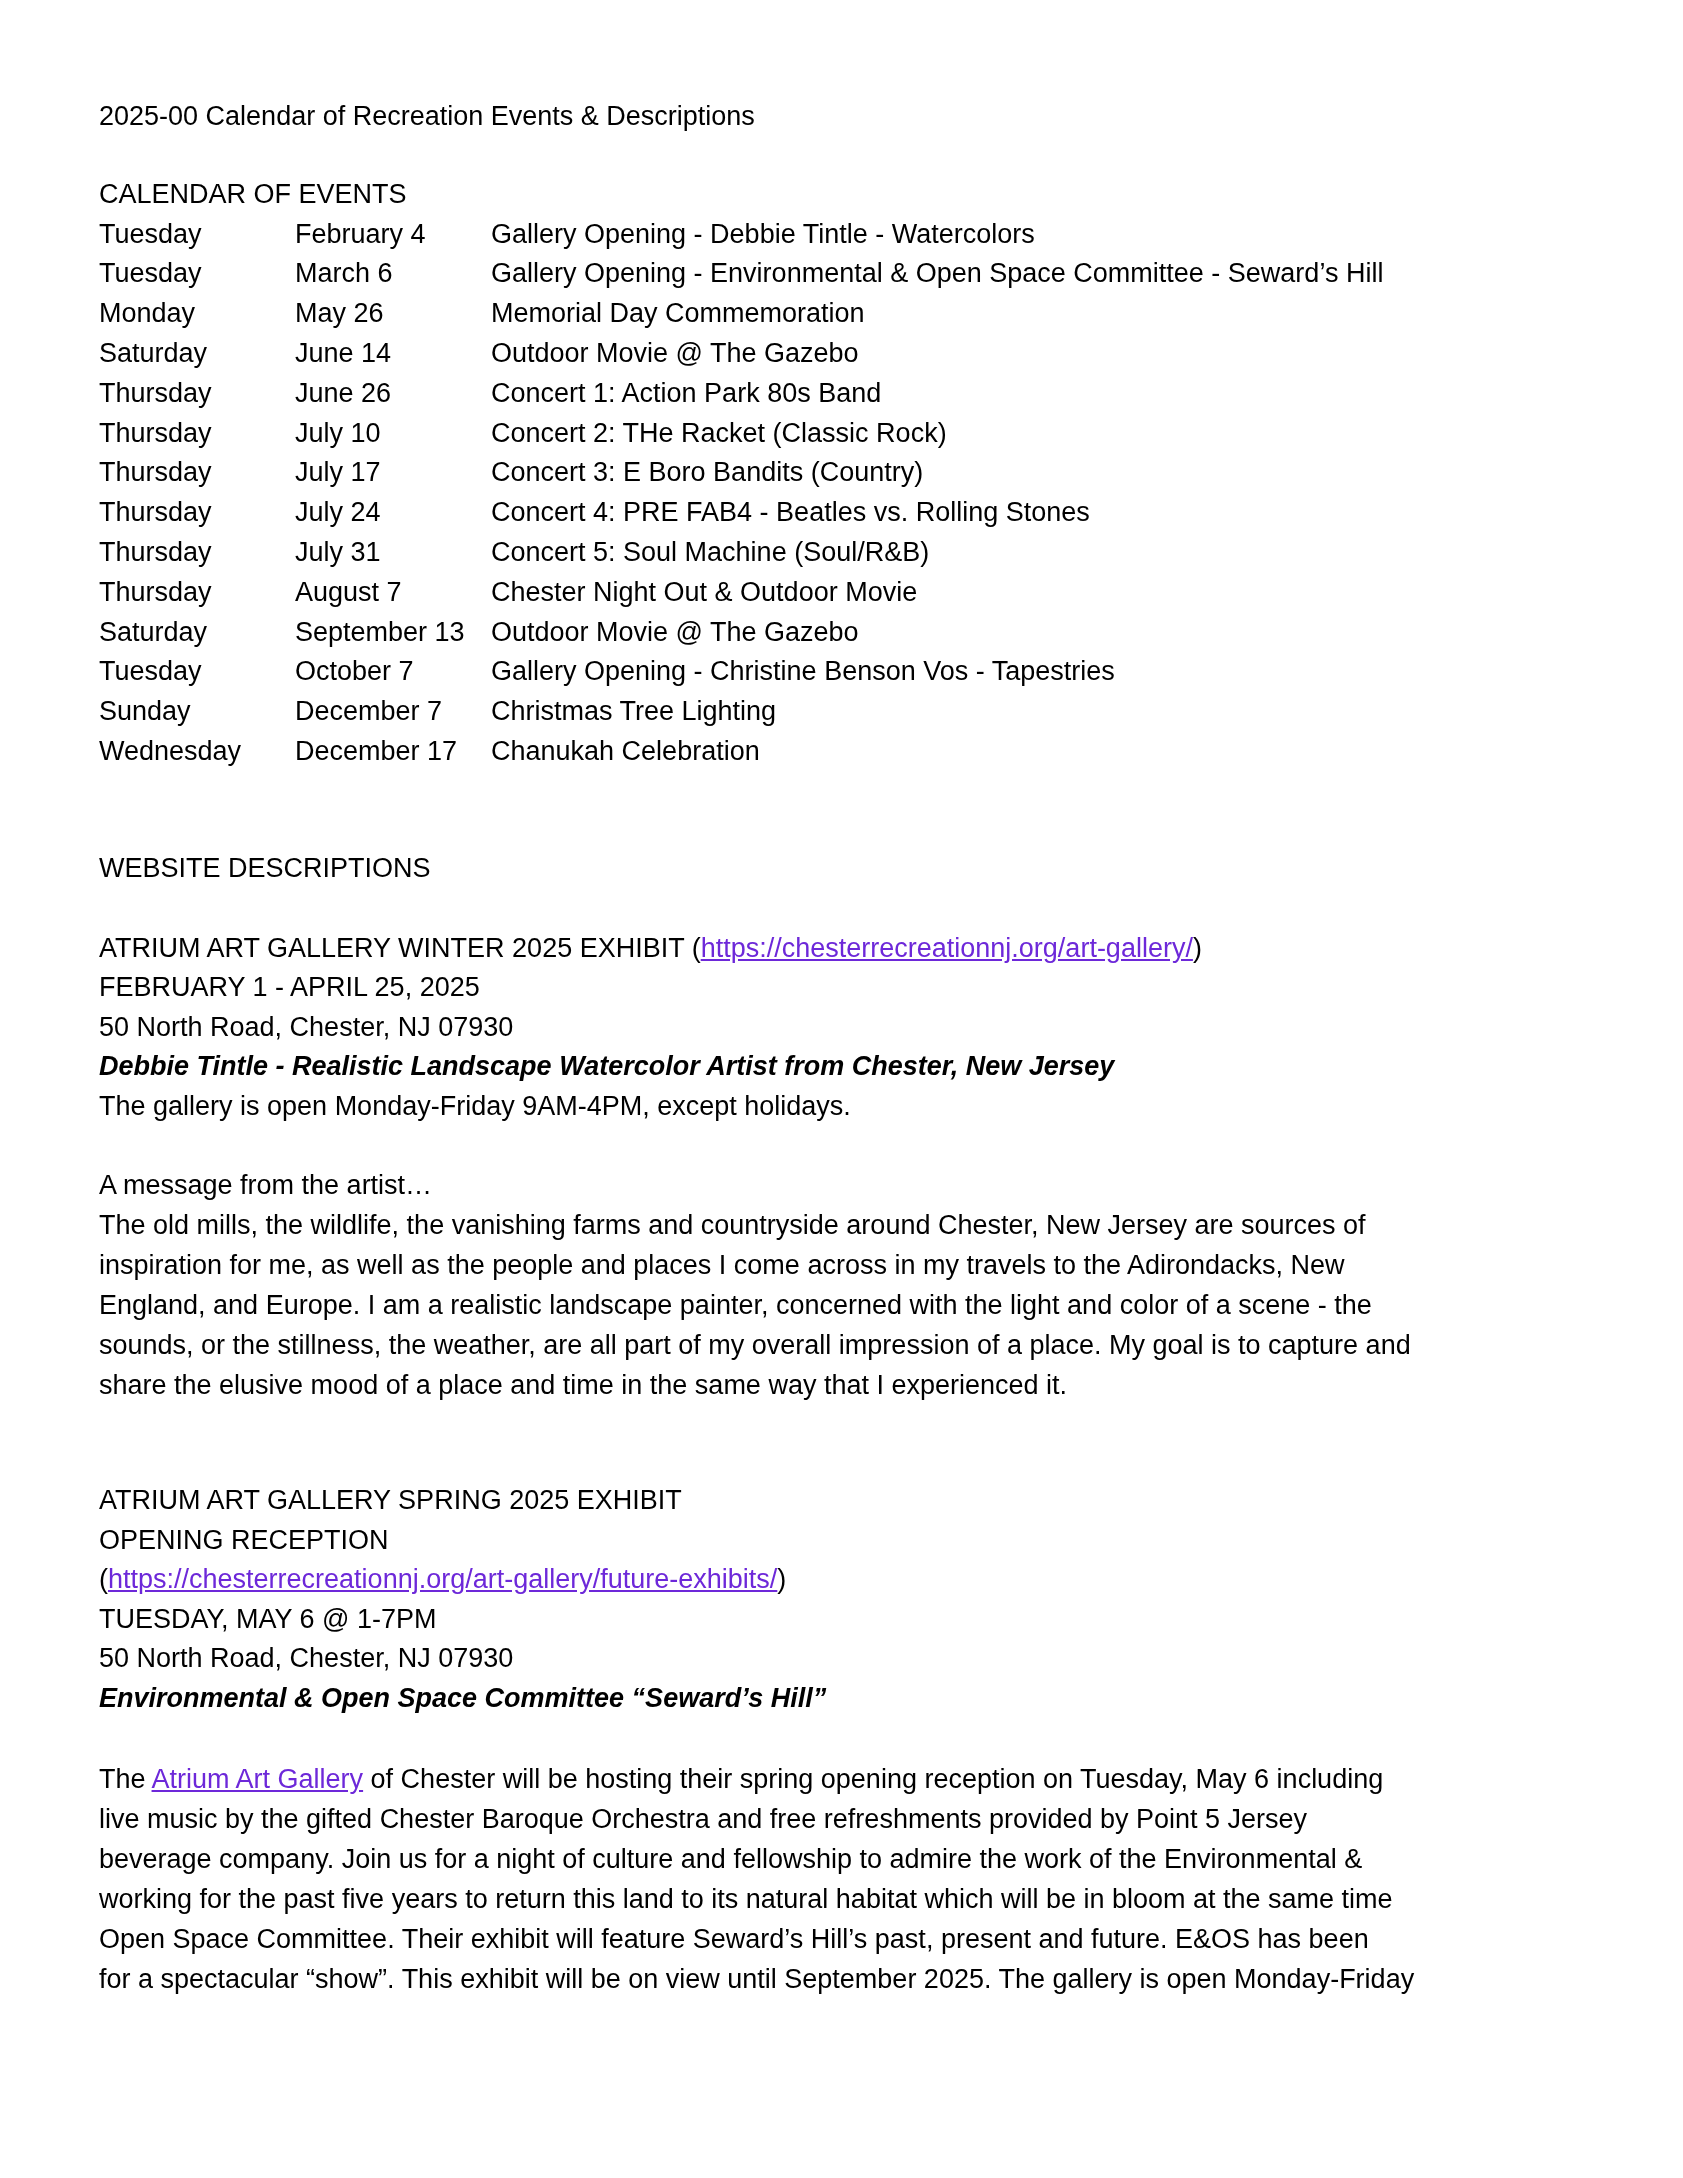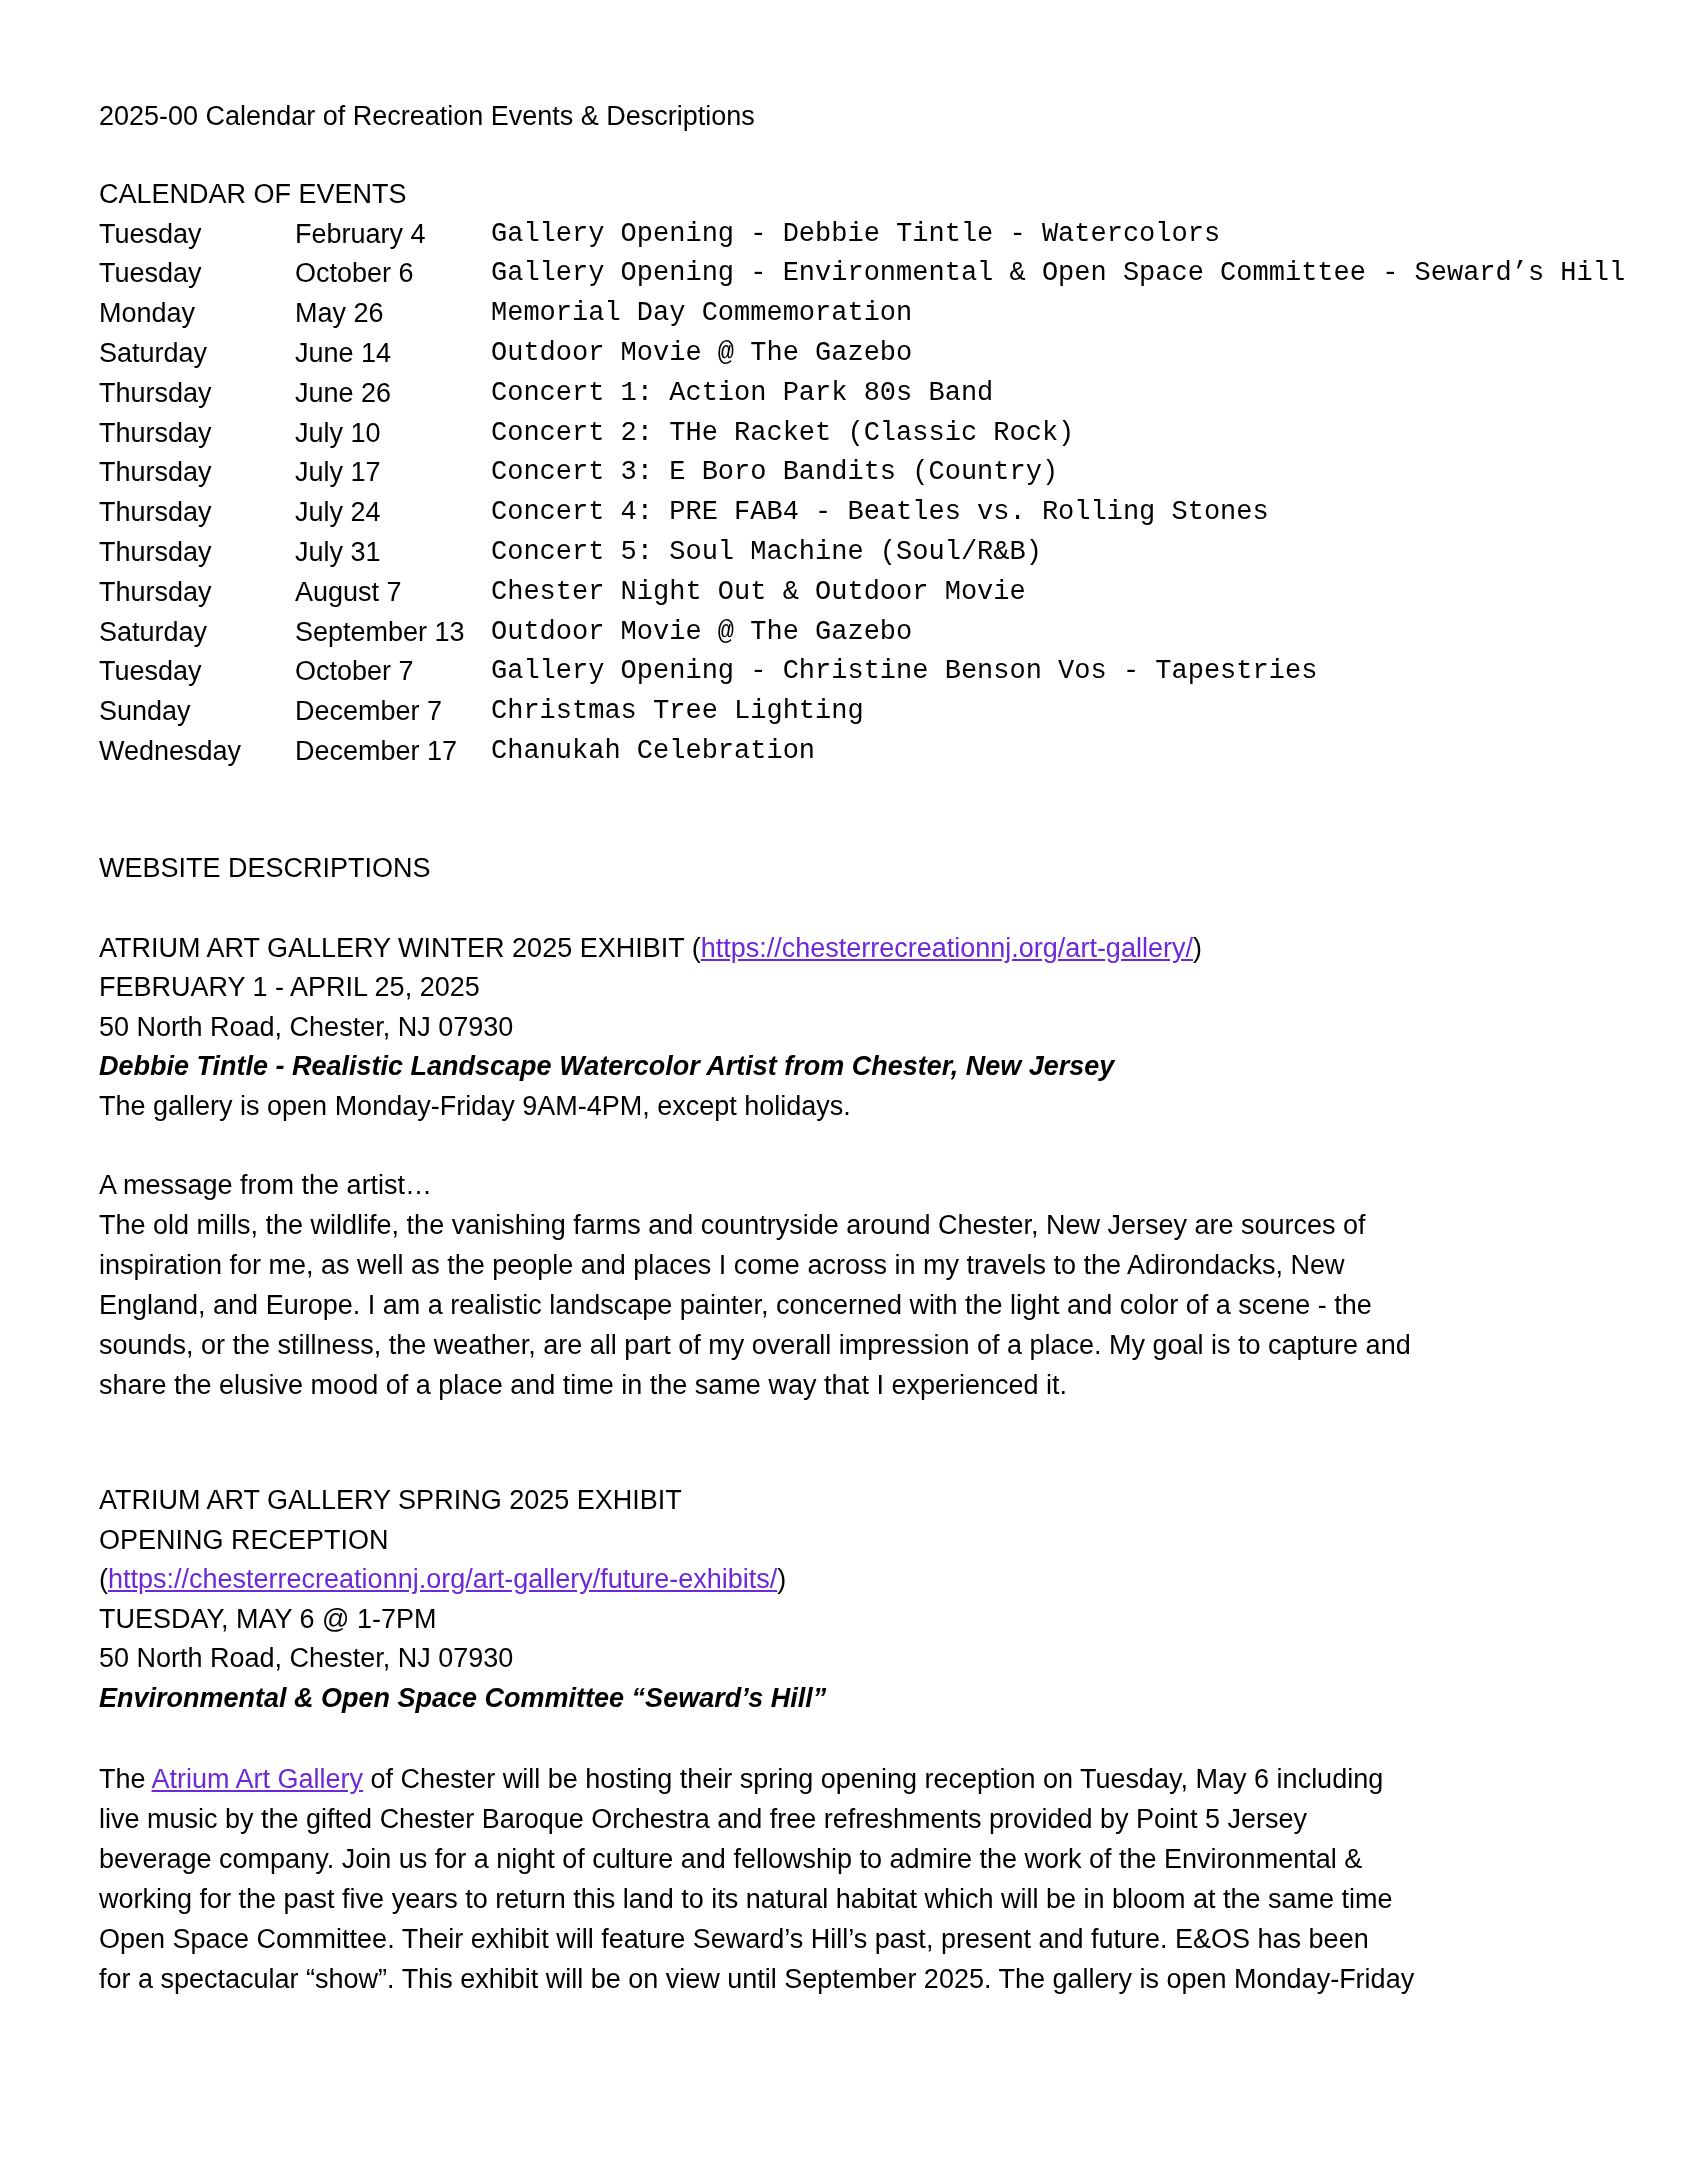--- a/index.html
+++ b/index.html
@@ -3,21 +3,21 @@
 <meta charset="utf-8">
 <style>
   html, body { margin: 0; padding: 0; background: #ffffff; }
   body { width: 1683px; height: 2178px; position: relative; overflow: hidden;
          font-family: "Liberation Sans", sans-serif; font-size: 27px; color: #000; }
   .page { position: absolute; left: 99px; top: 0; width: 1485px; }
   .line { position: absolute; left: 0; white-space: nowrap; line-height: 40px; height: 40px; }
   .row { position: absolute; left: 0; height: 40px; line-height: 40px; white-space: nowrap; }
   .row .day { position: absolute; left: 0; }
   .row .date { position: absolute; left: 196px; }
-  .row .event { position: absolute; left: 392px; font-family: Liberation Mono, monospace; }
+  .row .event { position: absolute; left: 392px; }
   .bi { font-weight: bold; font-style: italic; text-align: right; }
   a { color: #6d28d9; text-decoration: underline; }
   .para { position: absolute; left: 0; width: 1485px; line-height: 40px; }
   .para span.l { display: block; white-space: nowrap; }
 </style>
 </head>
 <body>
 
 <div class="page">
 
@@ -26,21 +26,21 @@
   <div class="line" style="top:174px">CALENDAR OF EVENTS</div>
 
   <div>
     <div class="row" style="top:214px">
         <span class="day">Tuesday</span>
         <span class="date">February 4</span>
         <span class="event">Gallery Opening - Debbie Tintle - Watercolors</span>
       </div>
     <div class="row" style="top:253px">
         <span class="day">Tuesday</span>
-        <span class="date">October 6</span>
+        <span class="date">March 6</span>
         <span class="event">Gallery Opening - Environmental &amp; Open Space Committee - Seward’s Hill</span>
       </div>
     <div class="row" style="top:293px">
         <span class="day">Monday</span>
         <span class="date">May 26</span>
         <span class="event">Memorial Day Commemoration</span>
       </div>
     <div class="row" style="top:333px">
         <span class="day">Saturday</span>
         <span class="date">June 14</span>

